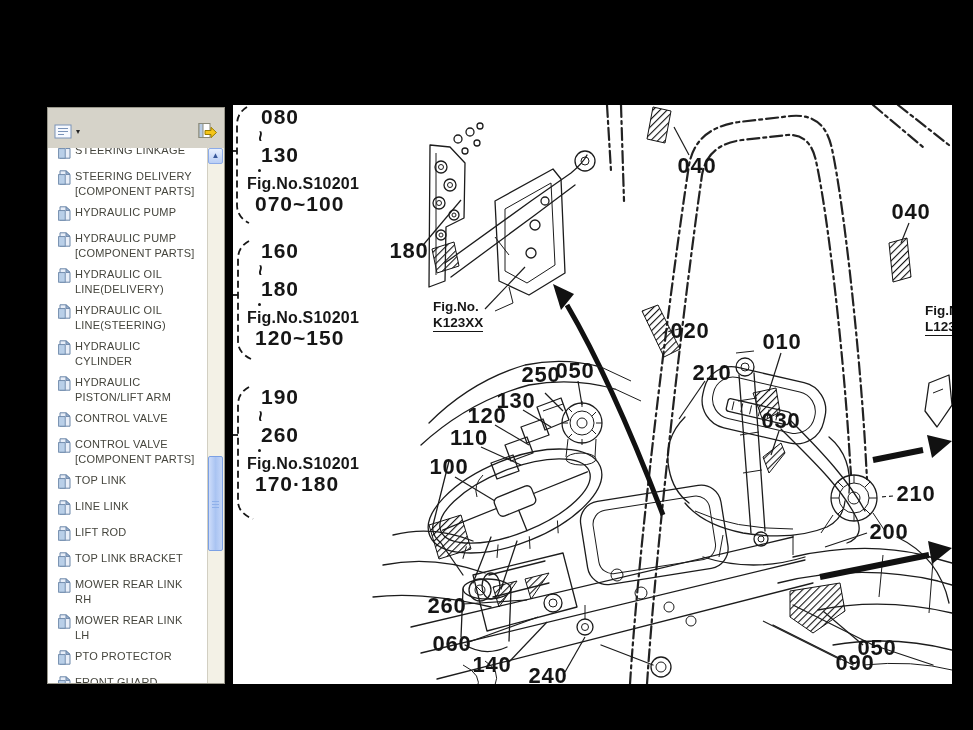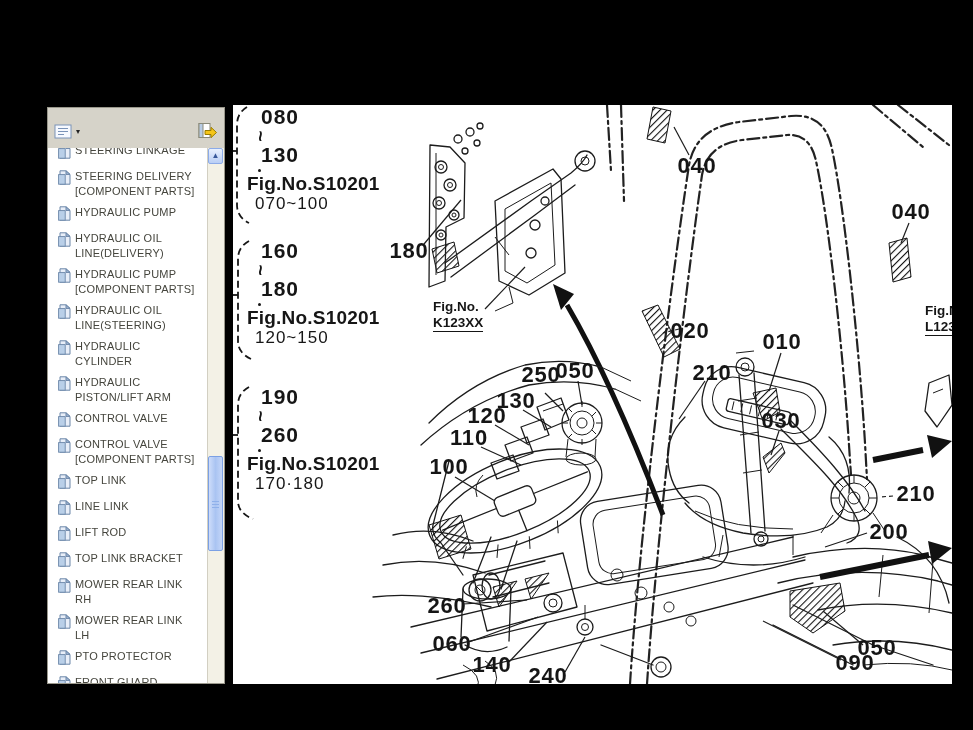--- a/index.html
+++ b/index.html
@@ -51,22 +51,22 @@
   .callout{position:absolute;transform:translate(-50%,-50%);font-weight:bold;font-size:22px;
            color:#151515;letter-spacing:.8px;white-space:nowrap;}
   .figref{position:absolute;font-weight:bold;font-size:13.5px;line-height:16px;color:#151515;white-space:nowrap;}
   .figref .u{border-bottom:1.6px solid #151515;display:inline-block;}
 
   .group{position:absolute;left:8px;display:flex;flex-direction:column;align-items:flex-start;color:#161616;}
   .g-num{font-weight:bold;font-size:21px;line-height:20px;letter-spacing:1px;margin-left:20px;}
   .g-tilde{display:block;font-weight:bold;font-size:19px;line-height:14px;
            transform:rotate(90deg);margin:2px 0 2px 13px;}
   .g-dot{width:3px;height:3px;border-radius:50%;background:#161616;margin:4px 0 2px 17px;}
-  .g-fig{font-weight:bold;font-size:19px;line-height:20px;margin-left:6px;letter-spacing:.2px;}
-  .g-sub{font-size:17px;font-weight:normal;line-height:20px;margin-left:14px;letter-spacing:1px;}
+  .g-fig{font-weight:bold;font-size:16px;line-height:20px;margin-left:6px;letter-spacing:.2px;}
+  .g-sub{font-size:21px;font-weight:bold;line-height:20px;margin-left:14px;letter-spacing:1px;}
 </style>
 </head>
 <body>
 
 <div class="stage">
 
   <div class="sidebar">
     <div class="sb-toolbar">
       <span class="sb-tool left"><svg width="20" height="16" viewBox="0 0 20 16">
             <rect x="1" y="1" width="16" height="13" fill="#f6f9ff" stroke="#7a93b8"></rect>
@@ -107,30 +107,30 @@
             </svg></span>
     <span class="lbl">HYDRAULIC PUMP</span>
   </div>
 
   <div class="sb-item">
     <span class="icn"><svg width="13" height="15" viewBox="0 0 13 15">
               <path d="M2,0.8 h6 l4,3.6 v9.8 h-10 z" fill="#e8eef8" stroke="#6b86a8"></path>
               <path d="M8,0.8 l4,3.6 h-4 z" fill="#9fb6d4" stroke="#6b86a8"></path>
               <rect x="0.6" y="4.6" width="6.6" height="9.6" fill="#b9cfe8" stroke="#6b86a8" stroke-width="0.9"></rect>
             </svg></span>
+    <span class="lbl">HYDRAULIC PUMP [COMPONENT PARTS]</span>
+  </div>
+
+  <div class="sb-item">
+    <span class="icn"><svg width="13" height="15" viewBox="0 0 13 15">
+              <path d="M2,0.8 h6 l4,3.6 v9.8 h-10 z" fill="#e8eef8" stroke="#6b86a8"></path>
+              <path d="M8,0.8 l4,3.6 h-4 z" fill="#9fb6d4" stroke="#6b86a8"></path>
+              <rect x="0.6" y="4.6" width="6.6" height="9.6" fill="#b9cfe8" stroke="#6b86a8" stroke-width="0.9"></rect>
+            </svg></span>
     <span class="lbl">HYDRAULIC OIL LINE(DELIVERY)</span>
-  </div>
-
-  <div class="sb-item">
-    <span class="icn"><svg width="13" height="15" viewBox="0 0 13 15">
-              <path d="M2,0.8 h6 l4,3.6 v9.8 h-10 z" fill="#e8eef8" stroke="#6b86a8"></path>
-              <path d="M8,0.8 l4,3.6 h-4 z" fill="#9fb6d4" stroke="#6b86a8"></path>
-              <rect x="0.6" y="4.6" width="6.6" height="9.6" fill="#b9cfe8" stroke="#6b86a8" stroke-width="0.9"></rect>
-            </svg></span>
-    <span class="lbl">HYDRAULIC PUMP [COMPONENT PARTS]</span>
   </div>
 
   <div class="sb-item">
     <span class="icn"><svg width="13" height="15" viewBox="0 0 13 15">
               <path d="M2,0.8 h6 l4,3.6 v9.8 h-10 z" fill="#e8eef8" stroke="#6b86a8"></path>
               <path d="M8,0.8 l4,3.6 h-4 z" fill="#9fb6d4" stroke="#6b86a8"></path>
               <rect x="0.6" y="4.6" width="6.6" height="9.6" fill="#b9cfe8" stroke="#6b86a8" stroke-width="0.9"></rect>
             </svg></span>
     <span class="lbl">HYDRAULIC OIL LINE(STEERING)</span>
   </div>

